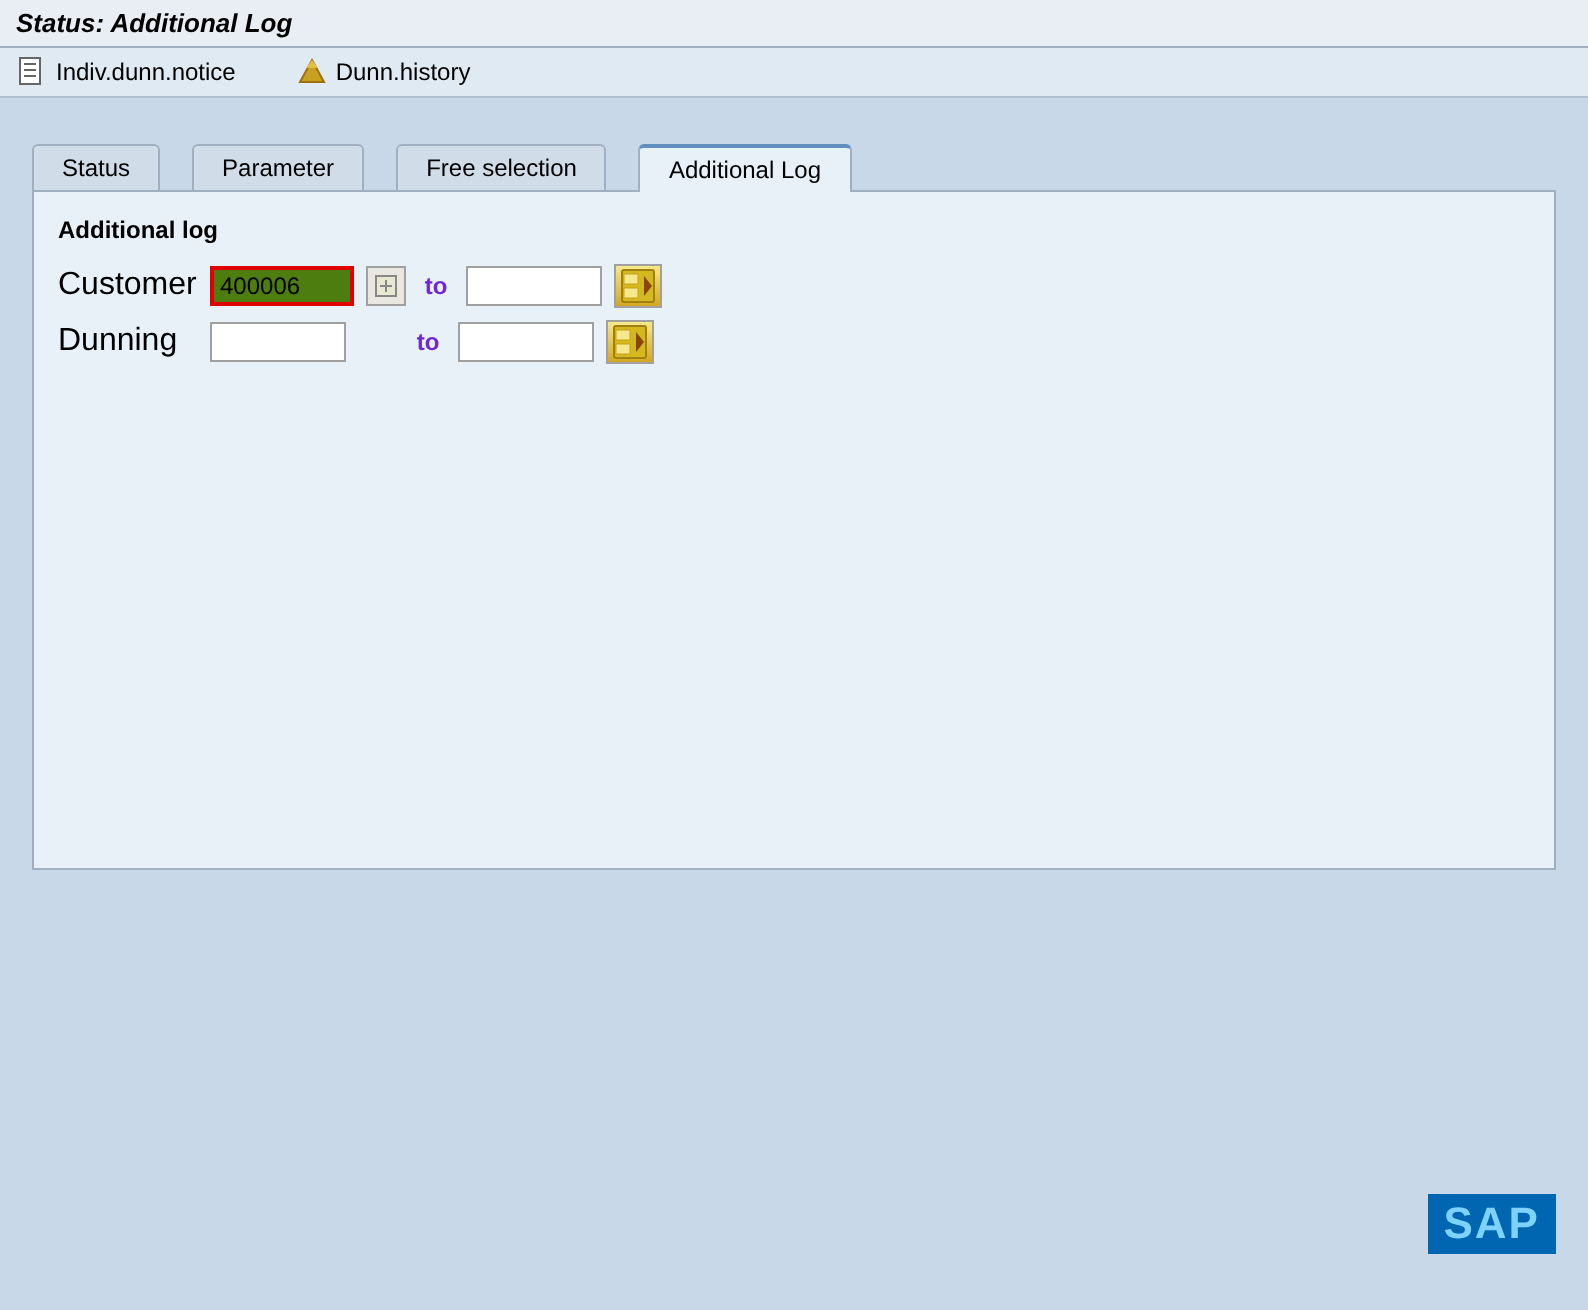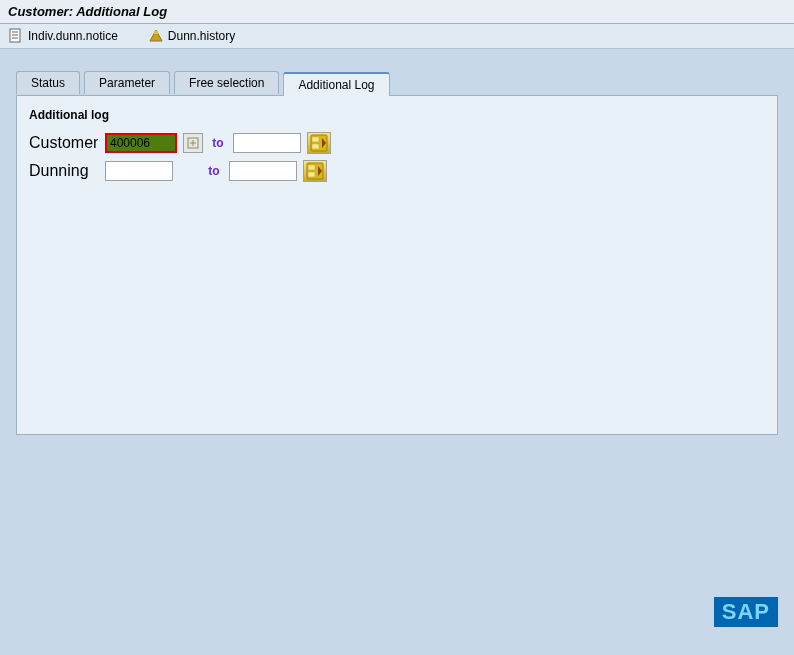--- a/index.html
+++ b/index.html
@@ -73,23 +73,23 @@
       border: 1px solid #a0a0a0;
       padding: 1px 3px;
       font-size: 12px;
       height: 18px;
       width: 80px;
     }
 
     
     .tabs-container {
       display: flex;
-      align-items: flex-start;
+      align-items: center;
       margin-bottom: 0;
-      gap: 4px;
+      gap: 16px;
     }
     .tab {
       padding: 4px 14px;
       border: 1px solid #a0b0c0;
       border-bottom: none;
       background: #d0dce8;
       cursor: pointer;
       font-size: 12px;
       color: #000;
       border-radius: 3px 3px 0 0;
@@ -190,21 +190,21 @@
       color: #7dd3fc;
       background: #0066b2;
       padding: 2px 8px;
       letter-spacing: 1px;
     }
   </style>
 </head>
 <body>
 
 <div class="title-bar">
-  <span>Customer: Additional Log</span>
+  <span>Status: Additional Log</span>
 </div>
 
 <div class="toolbar">
   <div class="toolbar-item">
     <span class="toolbar-icon">
       <svg width="16" height="16" viewBox="0 0 16 16">
         <rect x="2" y="1" width="10" height="13" fill="white" stroke="#666" stroke-width="1"></rect>
         <line x1="4" y1="4" x2="10" y2="4" stroke="#666" stroke-width="1"></line>
         <line x1="4" y1="7" x2="10" y2="7" stroke="#666" stroke-width="1"></line>
         <line x1="4" y1="10" x2="10" y2="10" stroke="#666" stroke-width="1"></line>

